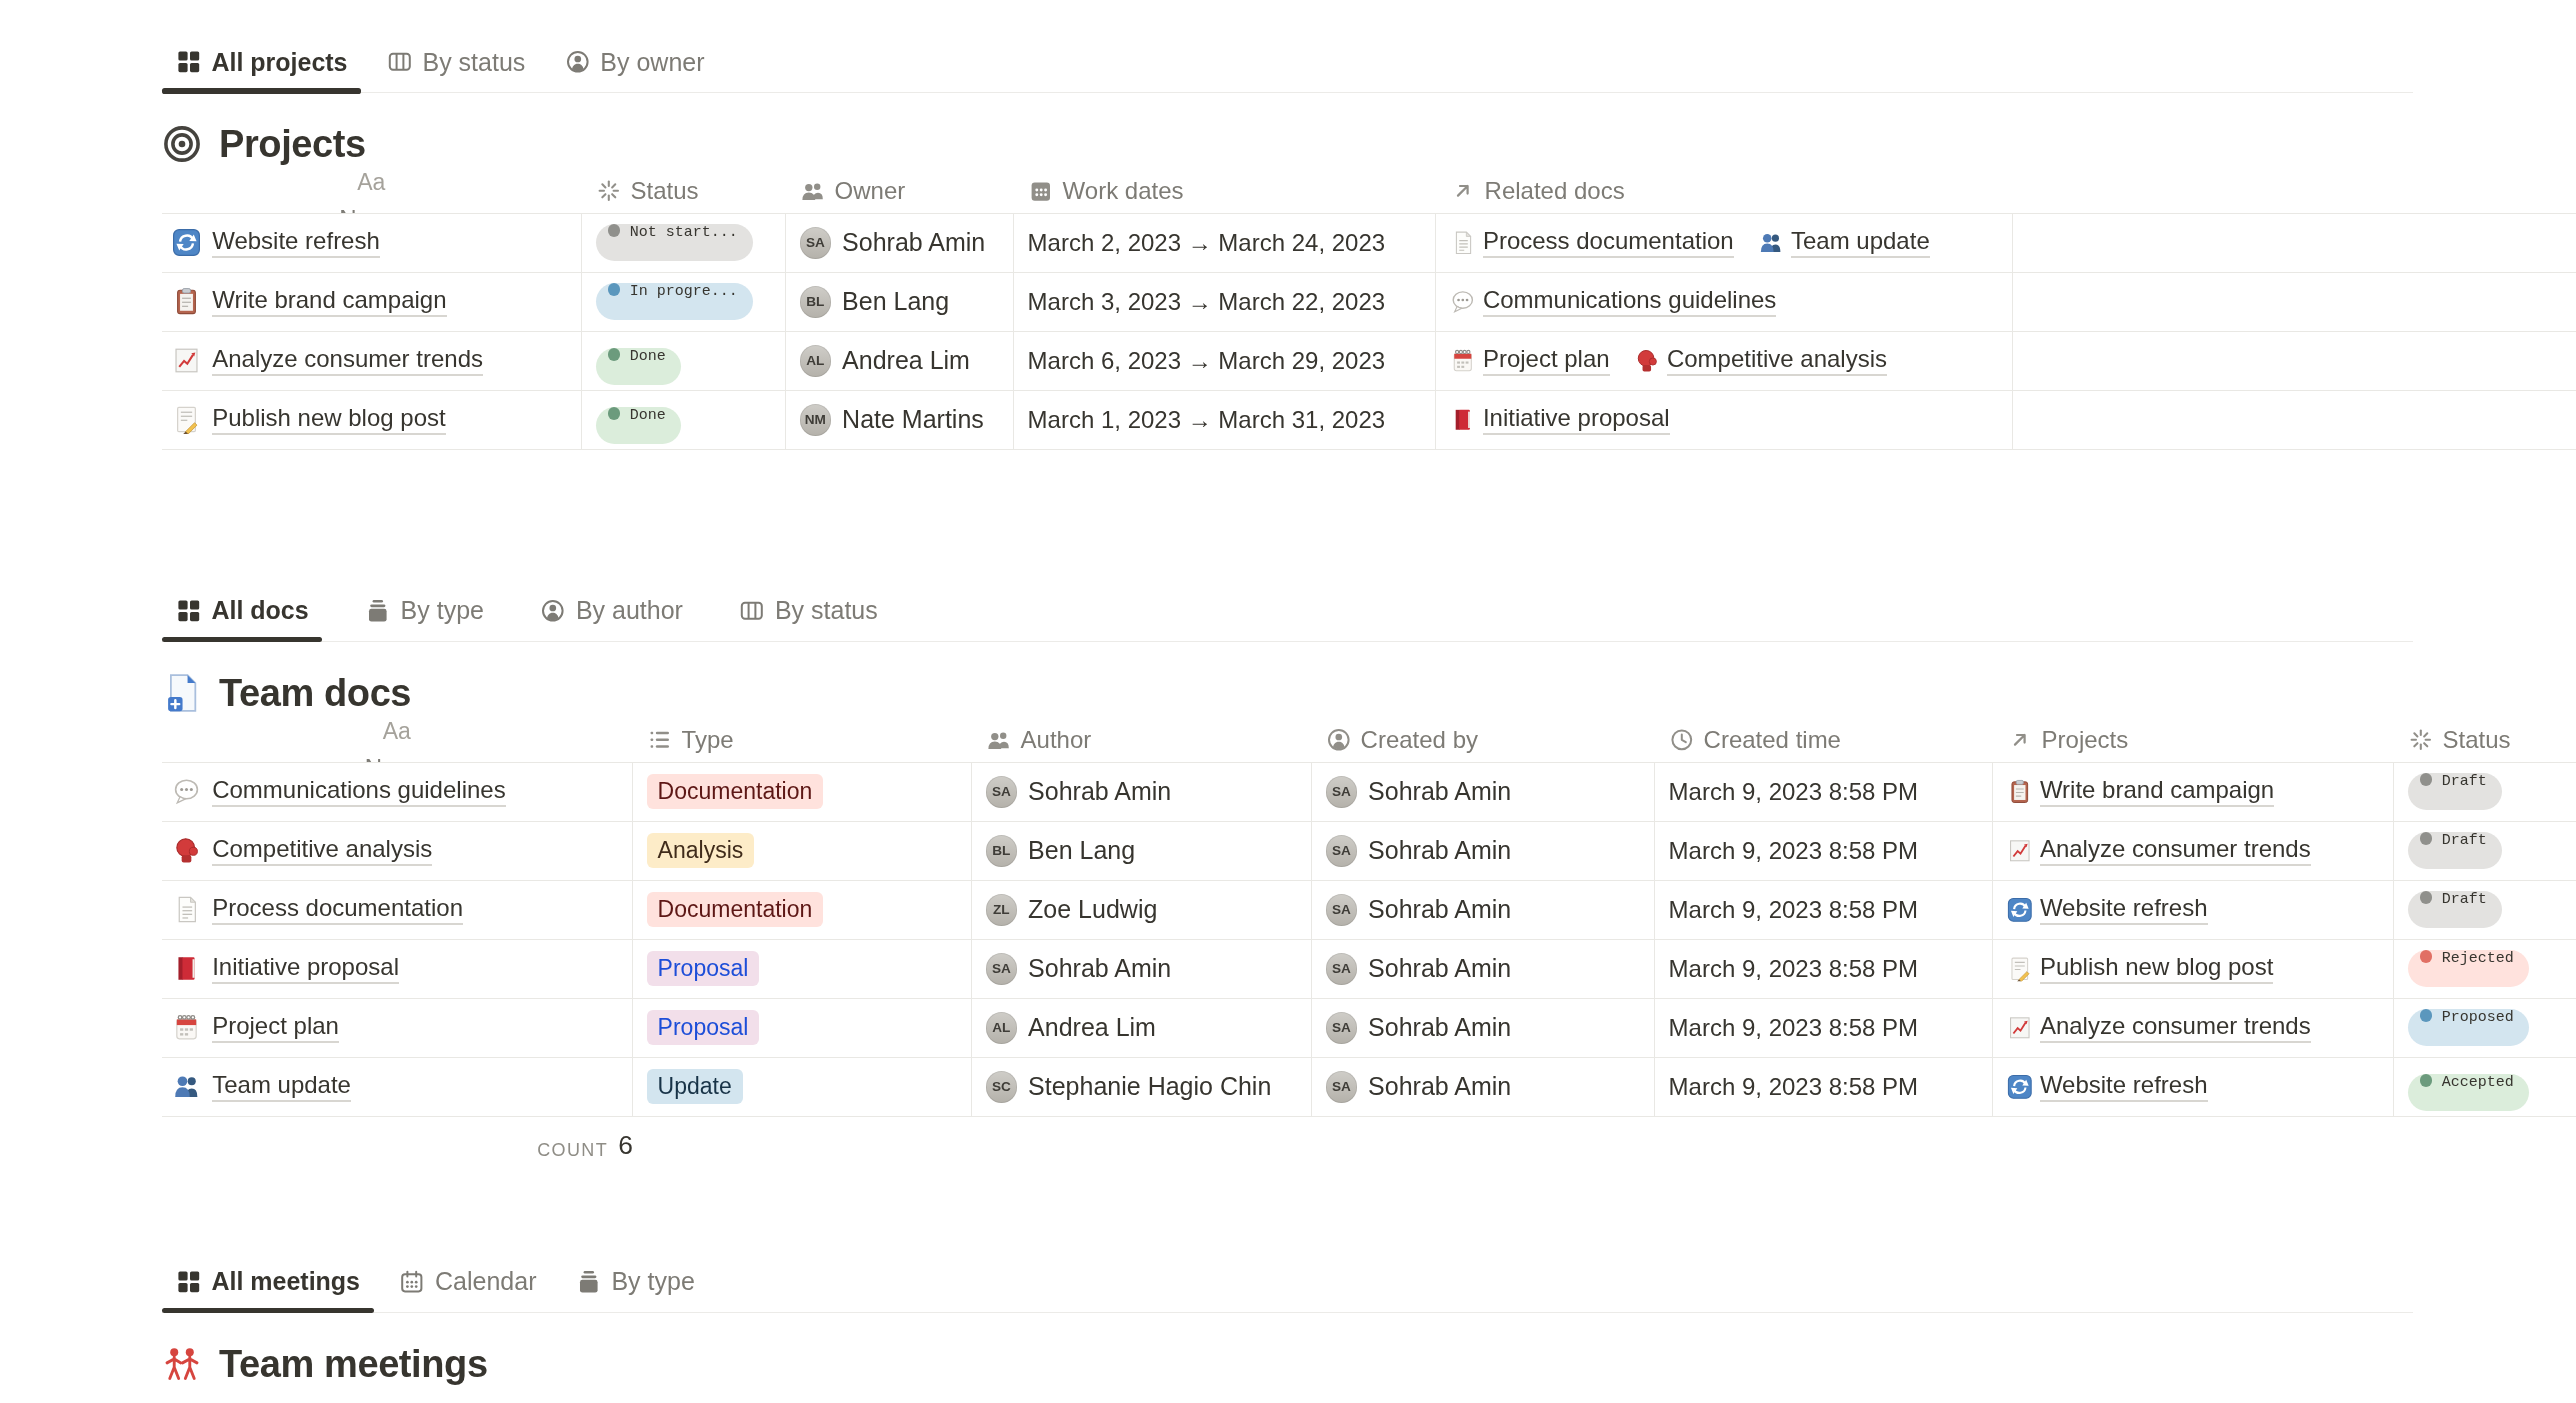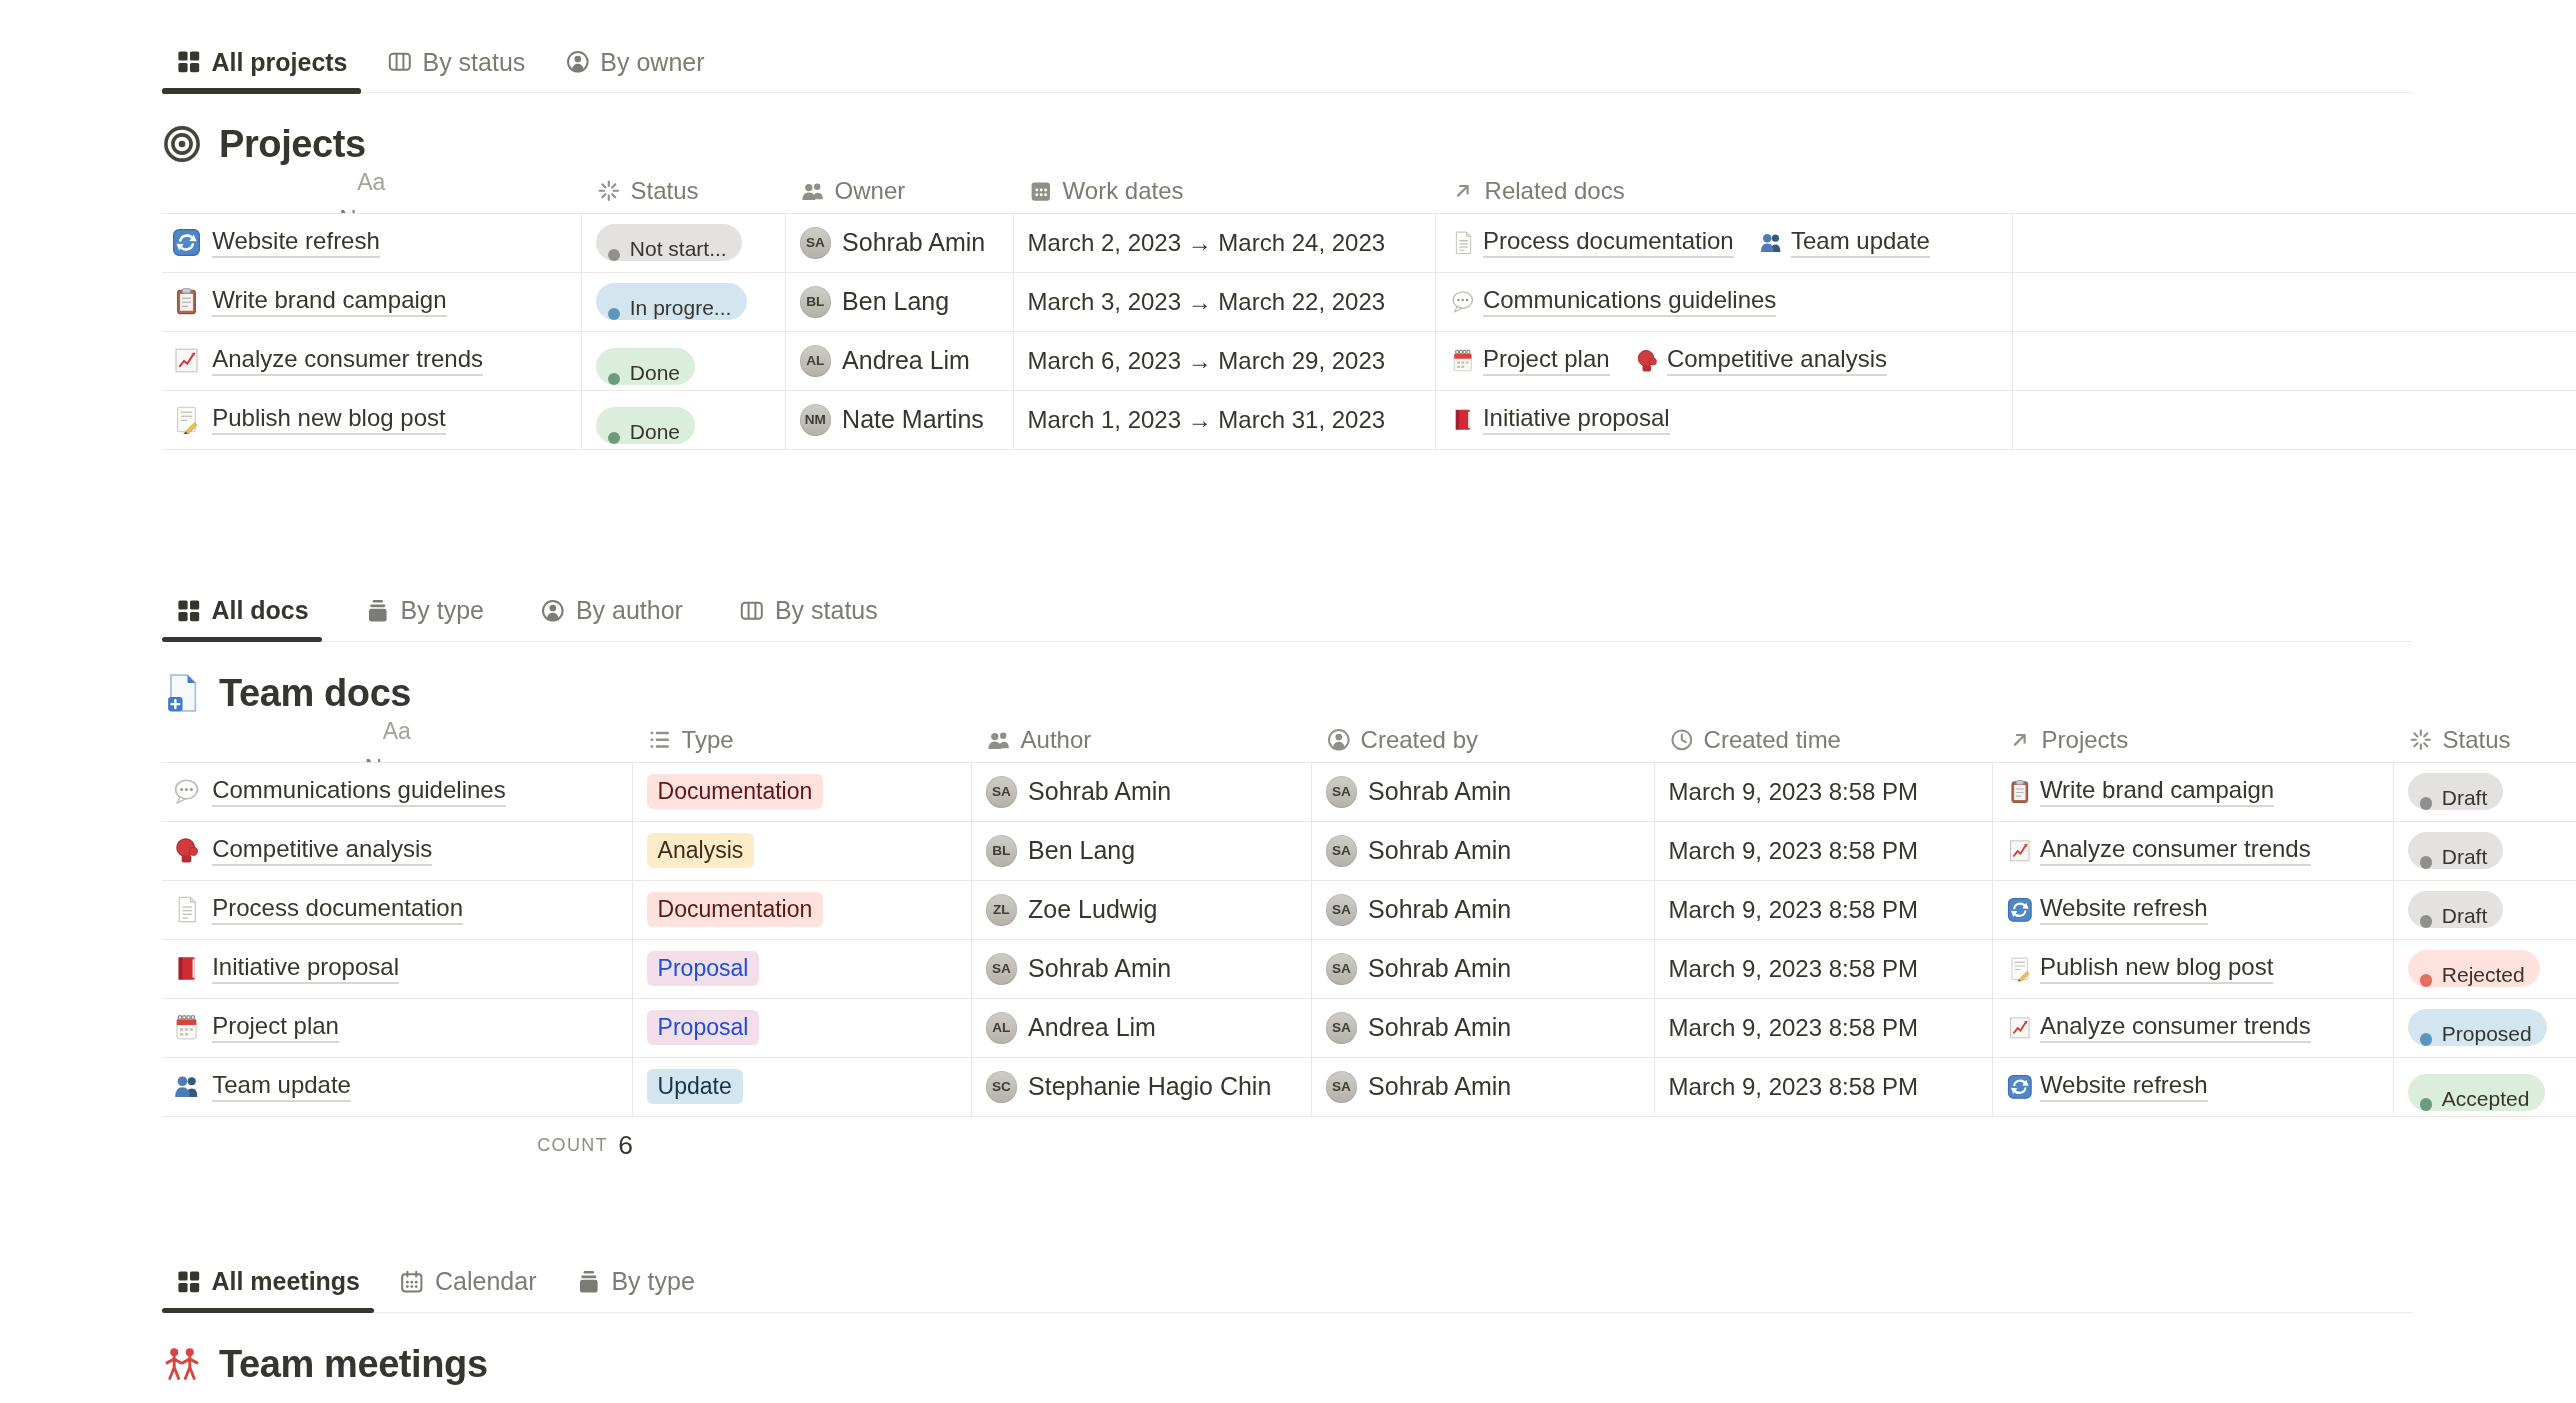--- a/index.html
+++ b/index.html
@@ -37,40 +37,40 @@
         white-space:nowrap;overflow:hidden;font-size:25px;}
   .cell.last{border-right:none;}
   .cell:first-child{padding-left:10.2px;}
   .plink{font-size:24px;font-weight:400;border-bottom:2.6px solid #D8D6D1;line-height:1.2;}
   .rel{gap:24px;}
   .rel-link{display:flex;align-items:center;gap:7.7px;}
   .rel-link .plink{font-size:24px;}
   .dates{font-size:24px;}
 
   
-  .pill{display:inline-flex;align-items:flex-end;gap:9.4px;height:37px;padding:0 15.3px 0 12px;
-        border-radius:19px;font-size:21px;}
+  .pill{display:inline-flex;align-items:flex-start;gap:9.4px;height:37px;padding:0 15.3px 0 12px;
+        border-radius:19px;font-size:15px;font-family:Liberation Mono, monospace;}
   .pill .dot{width:12.8px;height:12.8px;border-radius:50%;flex:0 0 auto;}
   .st-gray{background:#E3E2E0;} .st-gray .dot{background:#90908C;}
   .st-blue{background:#D3E5EF;} .st-blue .dot{background:#5B97BD;}
   .st-green{background:#DBEDDB;margin-top:12px;} .st-green .dot{background:#6C9B7D;}
   .st-red{background:#FFE2DD;} .st-red .dot{background:#E16F64;}
   .tag{display:inline-flex;align-items:center;height:35px;padding:0 11px;border-radius:6px;font-size:23px;}
   .tg-red{background:#FFE2DD;color:#5D1715;}
   .tg-yellow{background:#FDECC8;color:#402C1B;}
   .tg-pink{background:#F2DFEA;color:#1d4ed8;}
   .tg-blue{background:#D3E5EF;color:#183347;}
 
   
   .avatar{width:31.5px;height:31.5px;border-radius:50%;flex:0 0 auto;display:flex;align-items:center;
           justify-content:center;background:linear-gradient(#CFCDC8,#B4B1AA);color:#3F3D38;
           font-size:13.6px;font-weight:700;box-shadow:inset 0 0 0 0.9px rgba(0,0,0,0.08);}
 
   
-  .countrow{width:471px;display:flex;justify-content:flex-end;align-items:center;gap:10.2px;
+  .countrow{width:471px;display:flex;justify-content:flex-end;align-items:flex-end;gap:10.2px;
             padding:13.6px 8.5px 15.3px 0;}
   .count-label{font-size:18px;letter-spacing:1.4px;color:#8F8D86;}
   .count-value{font-size:26.4px;color:#37352F;}
 
   .emo{width:29px;height:29px;flex:0 0 auto;}
   .emo-sm{width:25.6px;height:25.6px;flex:0 0 auto;}
   .emo-title{width:40px;height:40px;flex:0 0 auto;}
   svg{display:block;}
 </style>
 </head>

